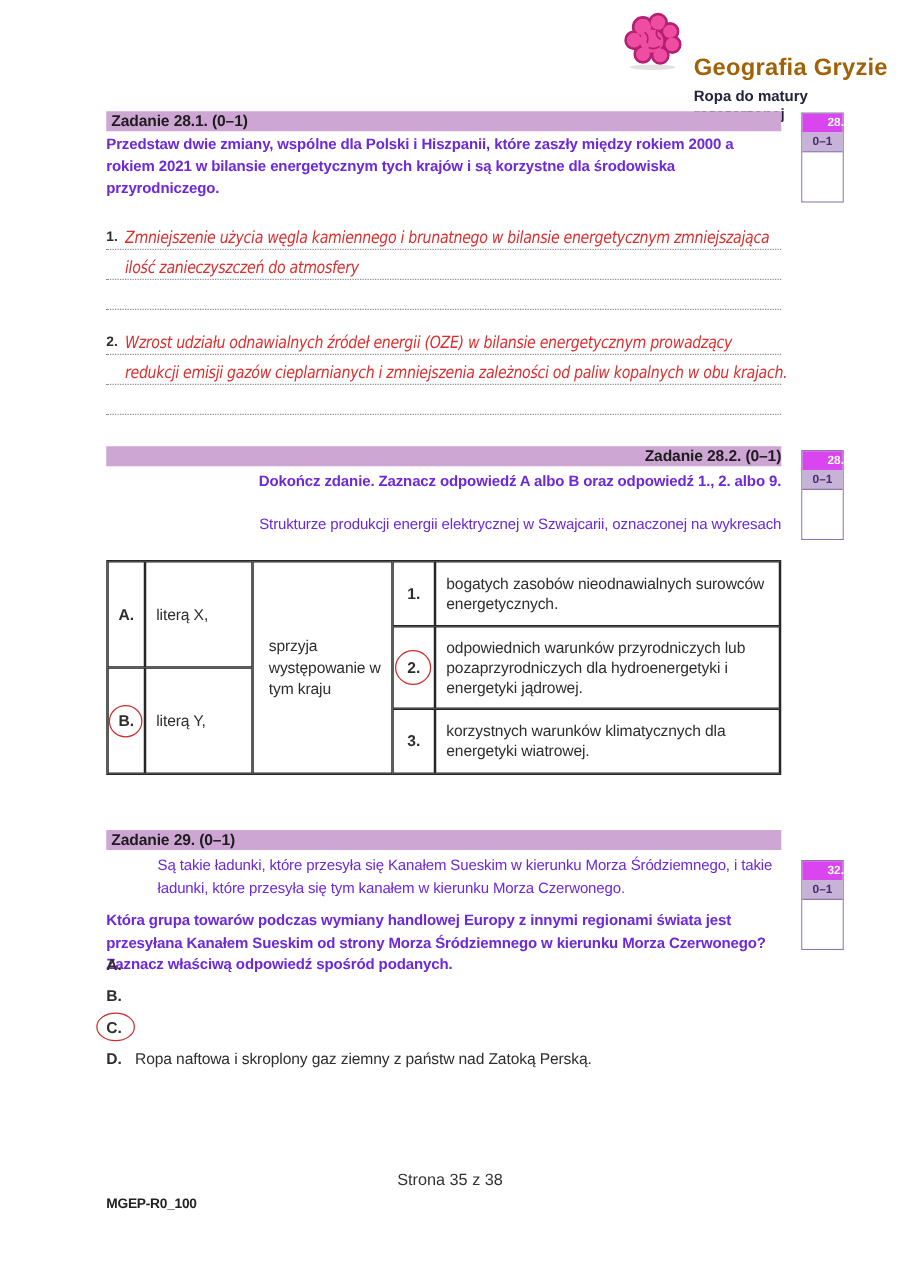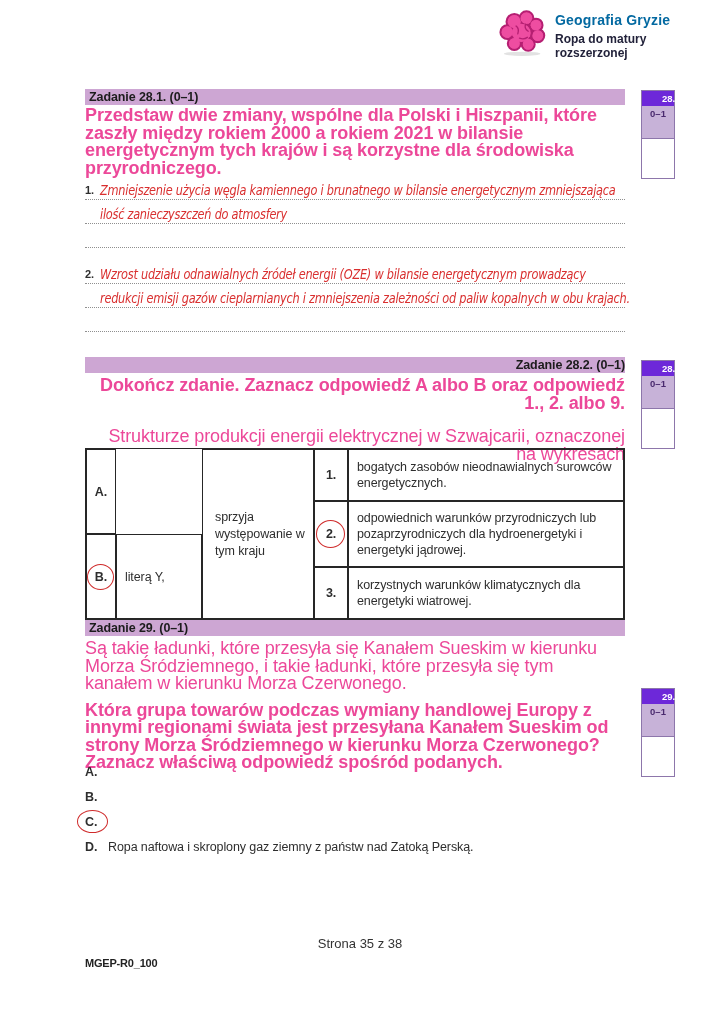--- a/index.html
+++ b/index.html
@@ -6,39 +6,39 @@
   html,body { background:#ffffff; }
   .page {
     position:relative; width:720px; height:1013px; background:#ffffff;
     font-family:"Liberation Sans", sans-serif; color:#2b2b2b; overflow:hidden;
   }
 
   
   .logo { position:absolute; top:8px; left:497px; display:flex; align-items:flex-start; }
   .logo-icon { width:52px; height:50px; flex:0 0 auto; }
   .logo-text { margin-left:6px; padding-top:4px; }
-  .logo-title { font-size:14px; font-weight:bold; color:#0369a1; letter-spacing:0.2px; }
+  .logo-title { font-size:19px; font-weight:bold; color:#a16207; letter-spacing:0.2px;margin-top:32px; }
   .logo-subtitle { font-size:12px; font-weight:bold; color:#22223a; margin-top:4px; }
 
   
   .task { position:absolute; left:85px; width:540px; }
   .task-header {
     background:#cda6d3; color:#1c1c1c; font-weight:bold; font-size:12.5px;
     height:16px; line-height:16px; padding-left:4px; letter-spacing:-0.1px;
   }
-  .exam-text { font-size:18px; line-height:17.5px; letter-spacing:-0.1px; color:#ec4899; }
+  .exam-text { font-size:12px; line-height:17.5px; letter-spacing:-0.1px; color:#6d28d9; }
   .bold { font-weight:bold; }
 
   
   .score-box {
     position:absolute; left:641px; width:34px; border:1px solid #8d76ab; background:#fff;
     text-align:center; font-weight:bold;
   }
-  .score-id { background:#6d28d9; color:#ffffff; font-size:9.5px; height:15px; line-height:15px;padding-left:20px; }
-  .score-range { background:#c7b2d8; color:#4a2a6e; font-size:9.5px; height:33px; line-height:16px;
+  .score-id { background:#d946ef; color:#ffffff; font-size:9.5px; height:15px; line-height:15px;padding-left:20px; }
+  .score-range { background:#c7b2d8; color:#4a2a6e; font-size:9.5px; height:16px; line-height:16px;
     border-bottom:1px solid #8d76ab; }
   .score-empty { height:39px; background:#ffffff; }
 
   
   .answers { position:absolute; left:85px; top:176px; width:540px; }
   .hw-row { position:relative; height:24px; border-bottom:1.5px dotted #8f8f8f; }
   .hw-num { position:absolute; left:0; bottom:3px; font-size:11px; font-weight:bold; color:#2e2e2e; }
   .hw-text {
     position:absolute; left:15px; bottom:1px; white-space:nowrap;
     font-family:"DejaVu Sans", sans-serif; font-style:italic;
@@ -168,46 +168,47 @@
   </div>
 
   <div class="score-box" style="top:360px;">
     <div class="score-id">28.2.</div>
     <div class="score-range">0–1</div>
     <div class="score-empty"></div>
   </div>
 
   <div class="answer-table">
     <div class="cell center c-a bold">A.</div>
+    <div class="cell pad c-ax">literą X,</div>
     <div class="cell c-mid">sprzyja występowanie w tym kraju</div>
     <div class="cell center c-b bold">
       <span>B.</span>
       <span class="sel-circle circle-in-cell"></span>
     </div>
     <div class="cell pad c-by">literą Y,</div>
 
     <div class="cell center c-n1 bold">1.</div>
     <div class="cell pad c-t1">bogatych zasobów nieodnawialnych surowców energetycznych.</div>
     <div class="cell center c-n2 bold">
       <span>2.</span>
       <span class="sel-circle circle-in-cell circle-num2"></span>
     </div>
     <div class="cell pad c-t2">odpowiednich warunków przyrodniczych lub pozaprzyrodniczych dla hydroenergetyki i energetyki jądrowej.</div>
     <div class="cell center c-n3 bold">3.</div>
     <div class="cell pad c-t3">korzystnych warunków klimatycznych dla energetyki wiatrowej.</div>
   </div>
 
-  <div class="task" style="top:620px;">
+  <div class="task" style="top:664px;">
     <div class="task-header">Zadanie 29. (0–1)</div>
-    <div class="exam-text" style="margin-top:4px;">Są takie ładunki, które przesyła się Kanałem Sueskim w kierunku Morza Śródziemnego, i takie ładunki, które przesyła się tym kanałem w kierunku Morza Czerwonego.</div>
+    <div class="exam-text" style="margin-top:4px;margin-left:41px;">Są takie ładunki, które przesyła się Kanałem Sueskim w kierunku Morza Śródziemnego, i takie ładunki, które przesyła się tym kanałem w kierunku Morza Czerwonego.</div>
     <div class="exam-text bold" style="margin-top:9px;">Która grupa towarów podczas wymiany handlowej Europy z innymi regionami świata jest przesyłana Kanałem Sueskim od strony Morza Śródziemnego w kierunku Morza Czerwonego? Zaznacz właściwą odpowiedź spośród podanych.</div>
   </div>
 
   <div class="score-box" style="top:688px;">
-    <div class="score-id">29.</div>
+    <div class="score-id">32.</div>
     <div class="score-range">0–1</div>
     <div class="score-empty"></div>
   </div>
 
   <div class="options">
     <div class="option-row">
       <span class="option-letter">A.</span>
     </div>
     <div class="option-row">
       <span class="option-letter">B.</span>

